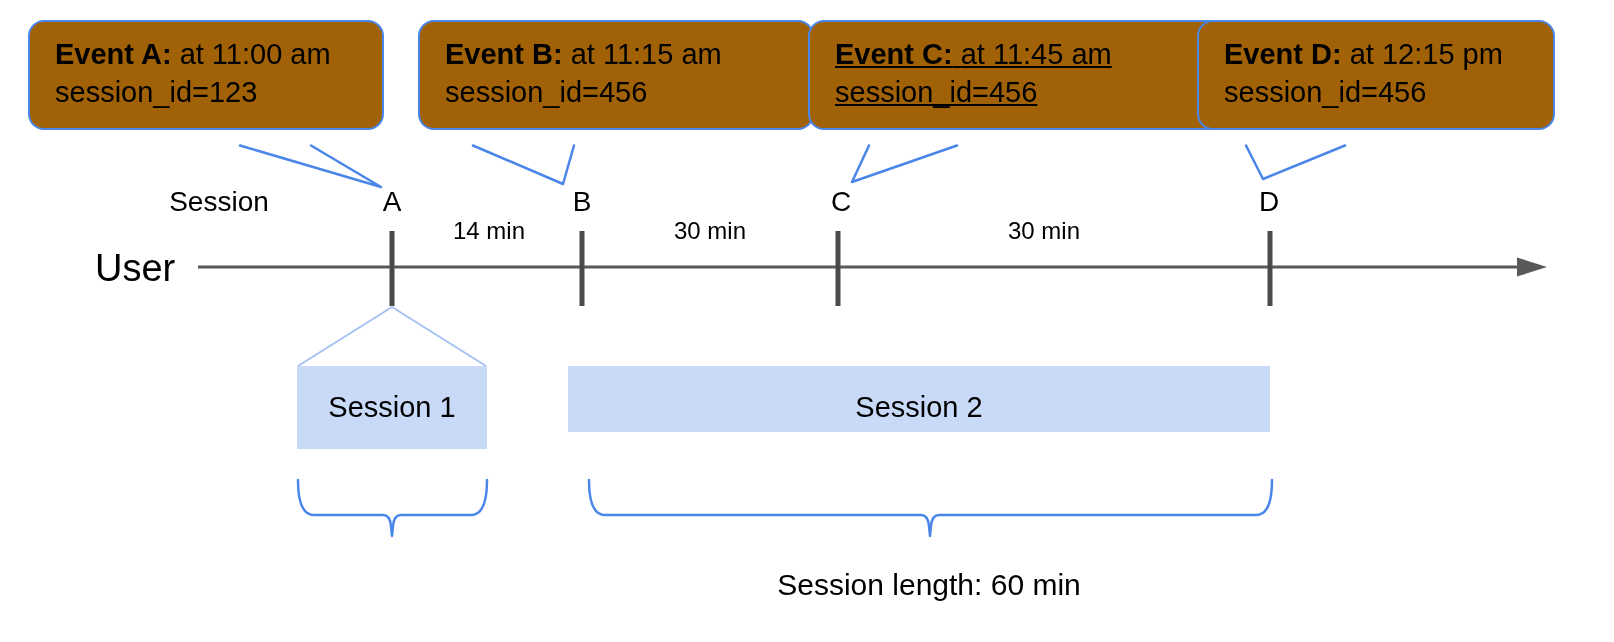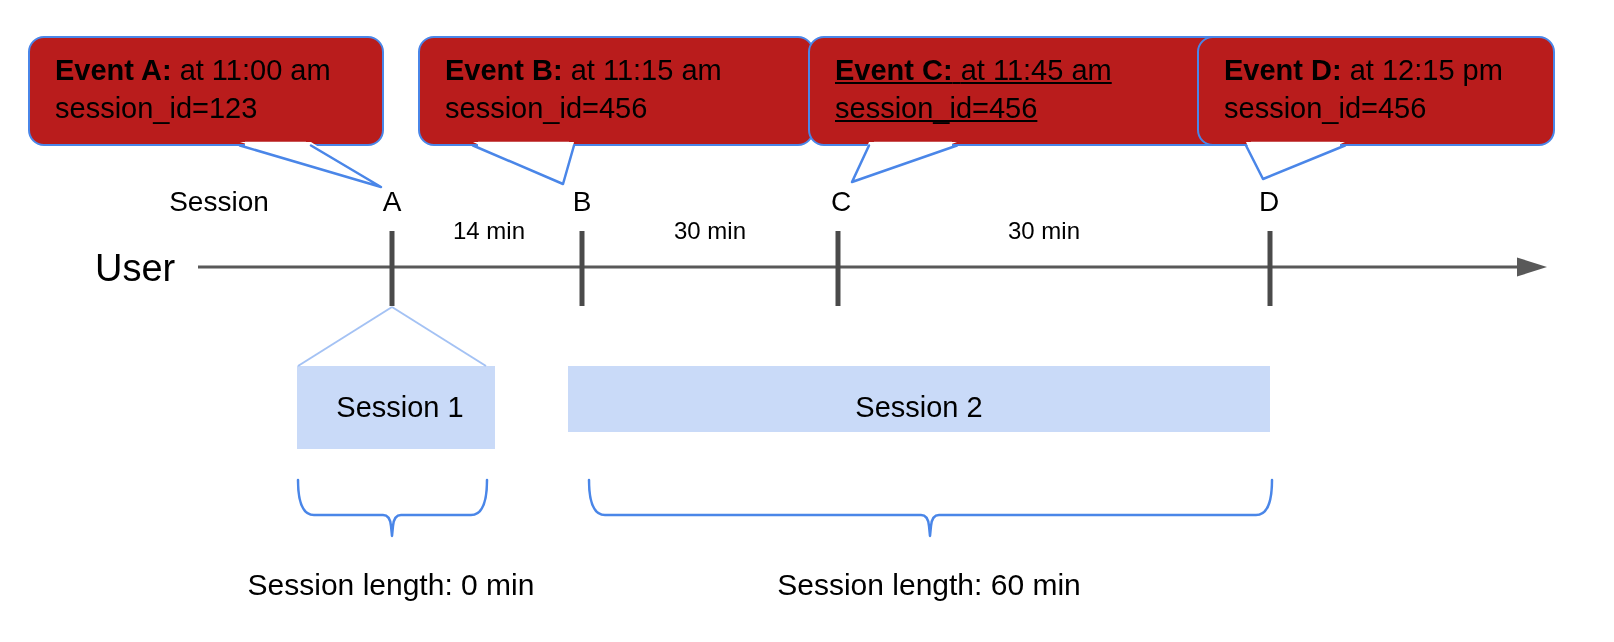--- a/index.html
+++ b/index.html
@@ -1,22 +1,22 @@
 <!DOCTYPE html>
 <html><head>
 <meta charset="utf-8">
 <style>
   html,body{margin:0;padding:0;background:#fff;}
   #canvas{
     position:relative;width:1614px;height:642px;background:#fff;overflow:hidden;
     font-family:"Liberation Sans","DejaVu Sans",sans-serif;color:#000;
   }
   .bubble{
-    position:absolute;top:36px;height:110px;box-sizing:border-box;
-    background:#b91c1c;border:2.5px solid #4a86e8;border-radius:16px;
+    position:absolute;top:20px;height:110px;box-sizing:border-box;
+    background:#a16207;border:2.5px solid #4a86e8;border-radius:16px;
     padding:13px 12px 0 25px;font-size:29px;line-height:38px;white-space:nowrap;
   }
   .bubble b{font-weight:bold;}
   .axis-letter{
     position:absolute;top:187px;transform:translateX(-50%);
     font-size:28px;line-height:30px;
   }
   .events-label{
     position:absolute;left:160px;top:187px;width:118px;text-align:center;
     font-size:28px;line-height:30px;
@@ -25,21 +25,21 @@
     position:absolute;left:95px;top:247px;font-size:38px;line-height:42px;
   }
   .interval{
     position:absolute;top:217px;transform:translateX(-50%);
     font-size:24px;line-height:28px;white-space:nowrap;
   }
   .session-bar{
     position:absolute;top:366px;background:#c9daf8;
     font-size:29px;text-align:center;
   }
-  .session-1{left:297px;width:190px;height:83px;line-height:83px;padding-left:8px;}
+  .session-1{left:297px;width:190px;height:83px;line-height:83px;}
   .session-2{left:568px;width:702px;height:66px;line-height:82px;}
   .session-length{
     position:absolute;top:566px;transform:translateX(-50%);
     font-size:30px;line-height:38px;white-space:nowrap;
   }
   #lineart{
     position:absolute;left:0;top:0;width:1614px;height:642px;
     pointer-events:none;
   }
 </style>
@@ -80,21 +80,20 @@
   <div class="interval" style="left:710px;">30 min</div>
   <div class="interval" style="left:1044px;">30 min</div>
 
   <div class="session-bar session-1">
     <span>Session 1</span>
   </div>
   <div class="session-bar session-2">
     <span>Session 2</span>
   </div>
 
-  <div class="session-length" style="left:391px;">Session length: 0 min</div>
   <div class="session-length" style="left:929px;">Session length: 60 min</div>
 
   <svg id="lineart" viewBox="0 0 1614 642">
 
     <g>
       <path d="M240,142 L381,187 L311,142" fill="#ffffff"></path>
       <line x1="245" y1="144.6" x2="306" y2="144.6" stroke="#ffffff" stroke-width="5.5"></line>
       <path d="M240,145.5 L381,187 L311,145.5" fill="none" stroke="#4a86e8" stroke-width="2.5" stroke-linecap="round" stroke-linejoin="round"></path>
     </g>
 

